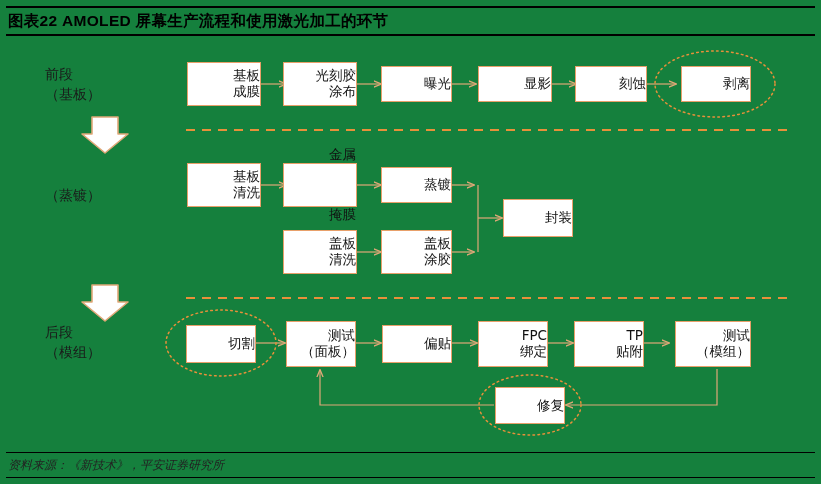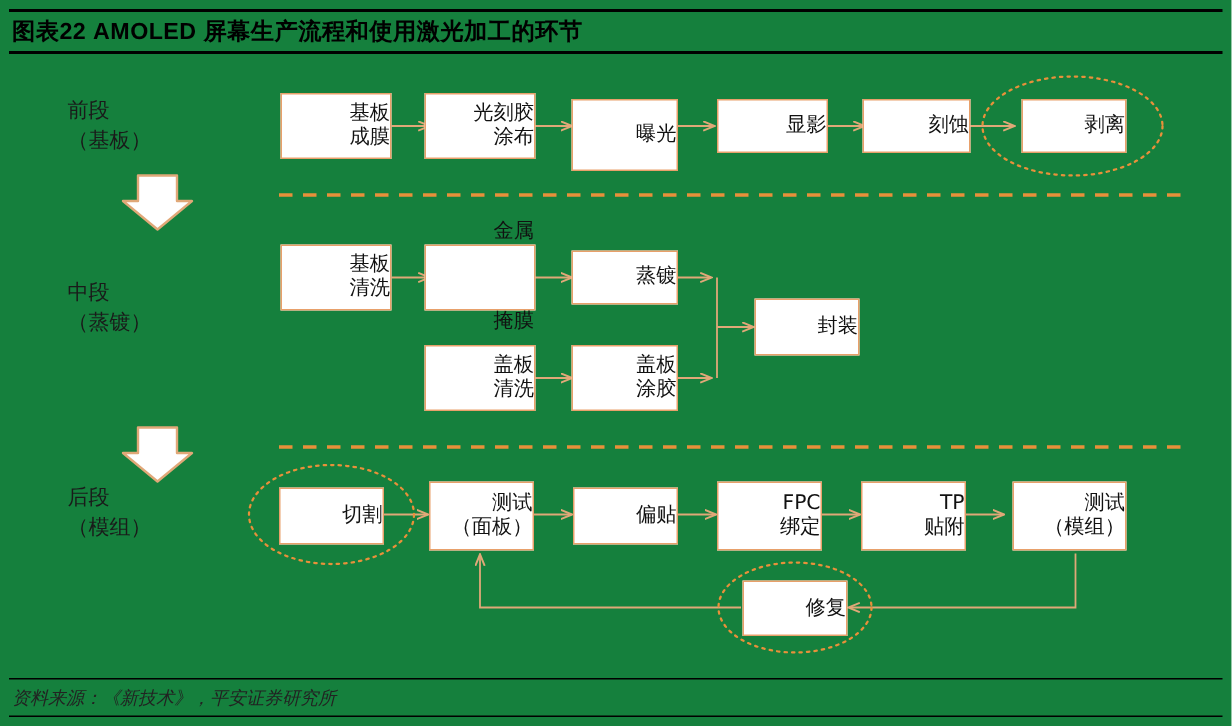--- a/index.html
+++ b/index.html
@@ -170,37 +170,36 @@
 
     <path d="M92,117 L92,134 L82,134 L105,153 L128,134 L118,134 L118,117 Z" fill="#ffffff" stroke="#E0A878" stroke-width="1.6" stroke-linejoin="round"></path>
     <path d="M92,285 L92,302 L82,302 L105,321 L128,302 L118,302 L118,285 Z" fill="#ffffff" stroke="#E0A878" stroke-width="1.6" stroke-linejoin="round"></path>
   </svg>
 
   <div class="stage-label" style="left:45px; top:64px;">
     <span class="l1">前段</span>
     <span class="l2">（基板）</span>
   </div>
   <div class="stage-label" style="left:45px; top:185px;">
-    <span class="l1">中段</span>
     <span class="l2">（蒸镀）</span>
   </div>
   <div class="stage-label" style="left:45px; top:323px;font-family:Liberation Serif, serif;">
     <span class="l1">后段</span>
     <span class="l2">（模组）</span>
   </div>
 
   <div class="pbox" style="left:187px; top:62px; width:74px; height:44px;">
     <span>基板</span>
     <span>成膜</span>
   </div>
   <div class="pbox" style="left:283px; top:62px; width:74px; height:44px;">
     <span>光刻胶</span>
     <span>涂布</span>
   </div>
-  <div class="pbox" style="left:381px; top:66px; width:71px; height:48px;">
+  <div class="pbox" style="left:381px; top:66px; width:71px; height:36px;font-family:Liberation Serif, serif;">
     <span>曝光</span>
   </div>
   <div class="pbox" style="left:478px; top:66px; width:74px; height:36px;">
     <span>显影</span>
   </div>
   <div class="pbox" style="left:575px; top:66px; width:72px; height:36px;">
     <span>刻蚀</span>
   </div>
   <div class="pbox" style="left:681px; top:66px; width:70px; height:36px;">
     <span>剥离</span>

